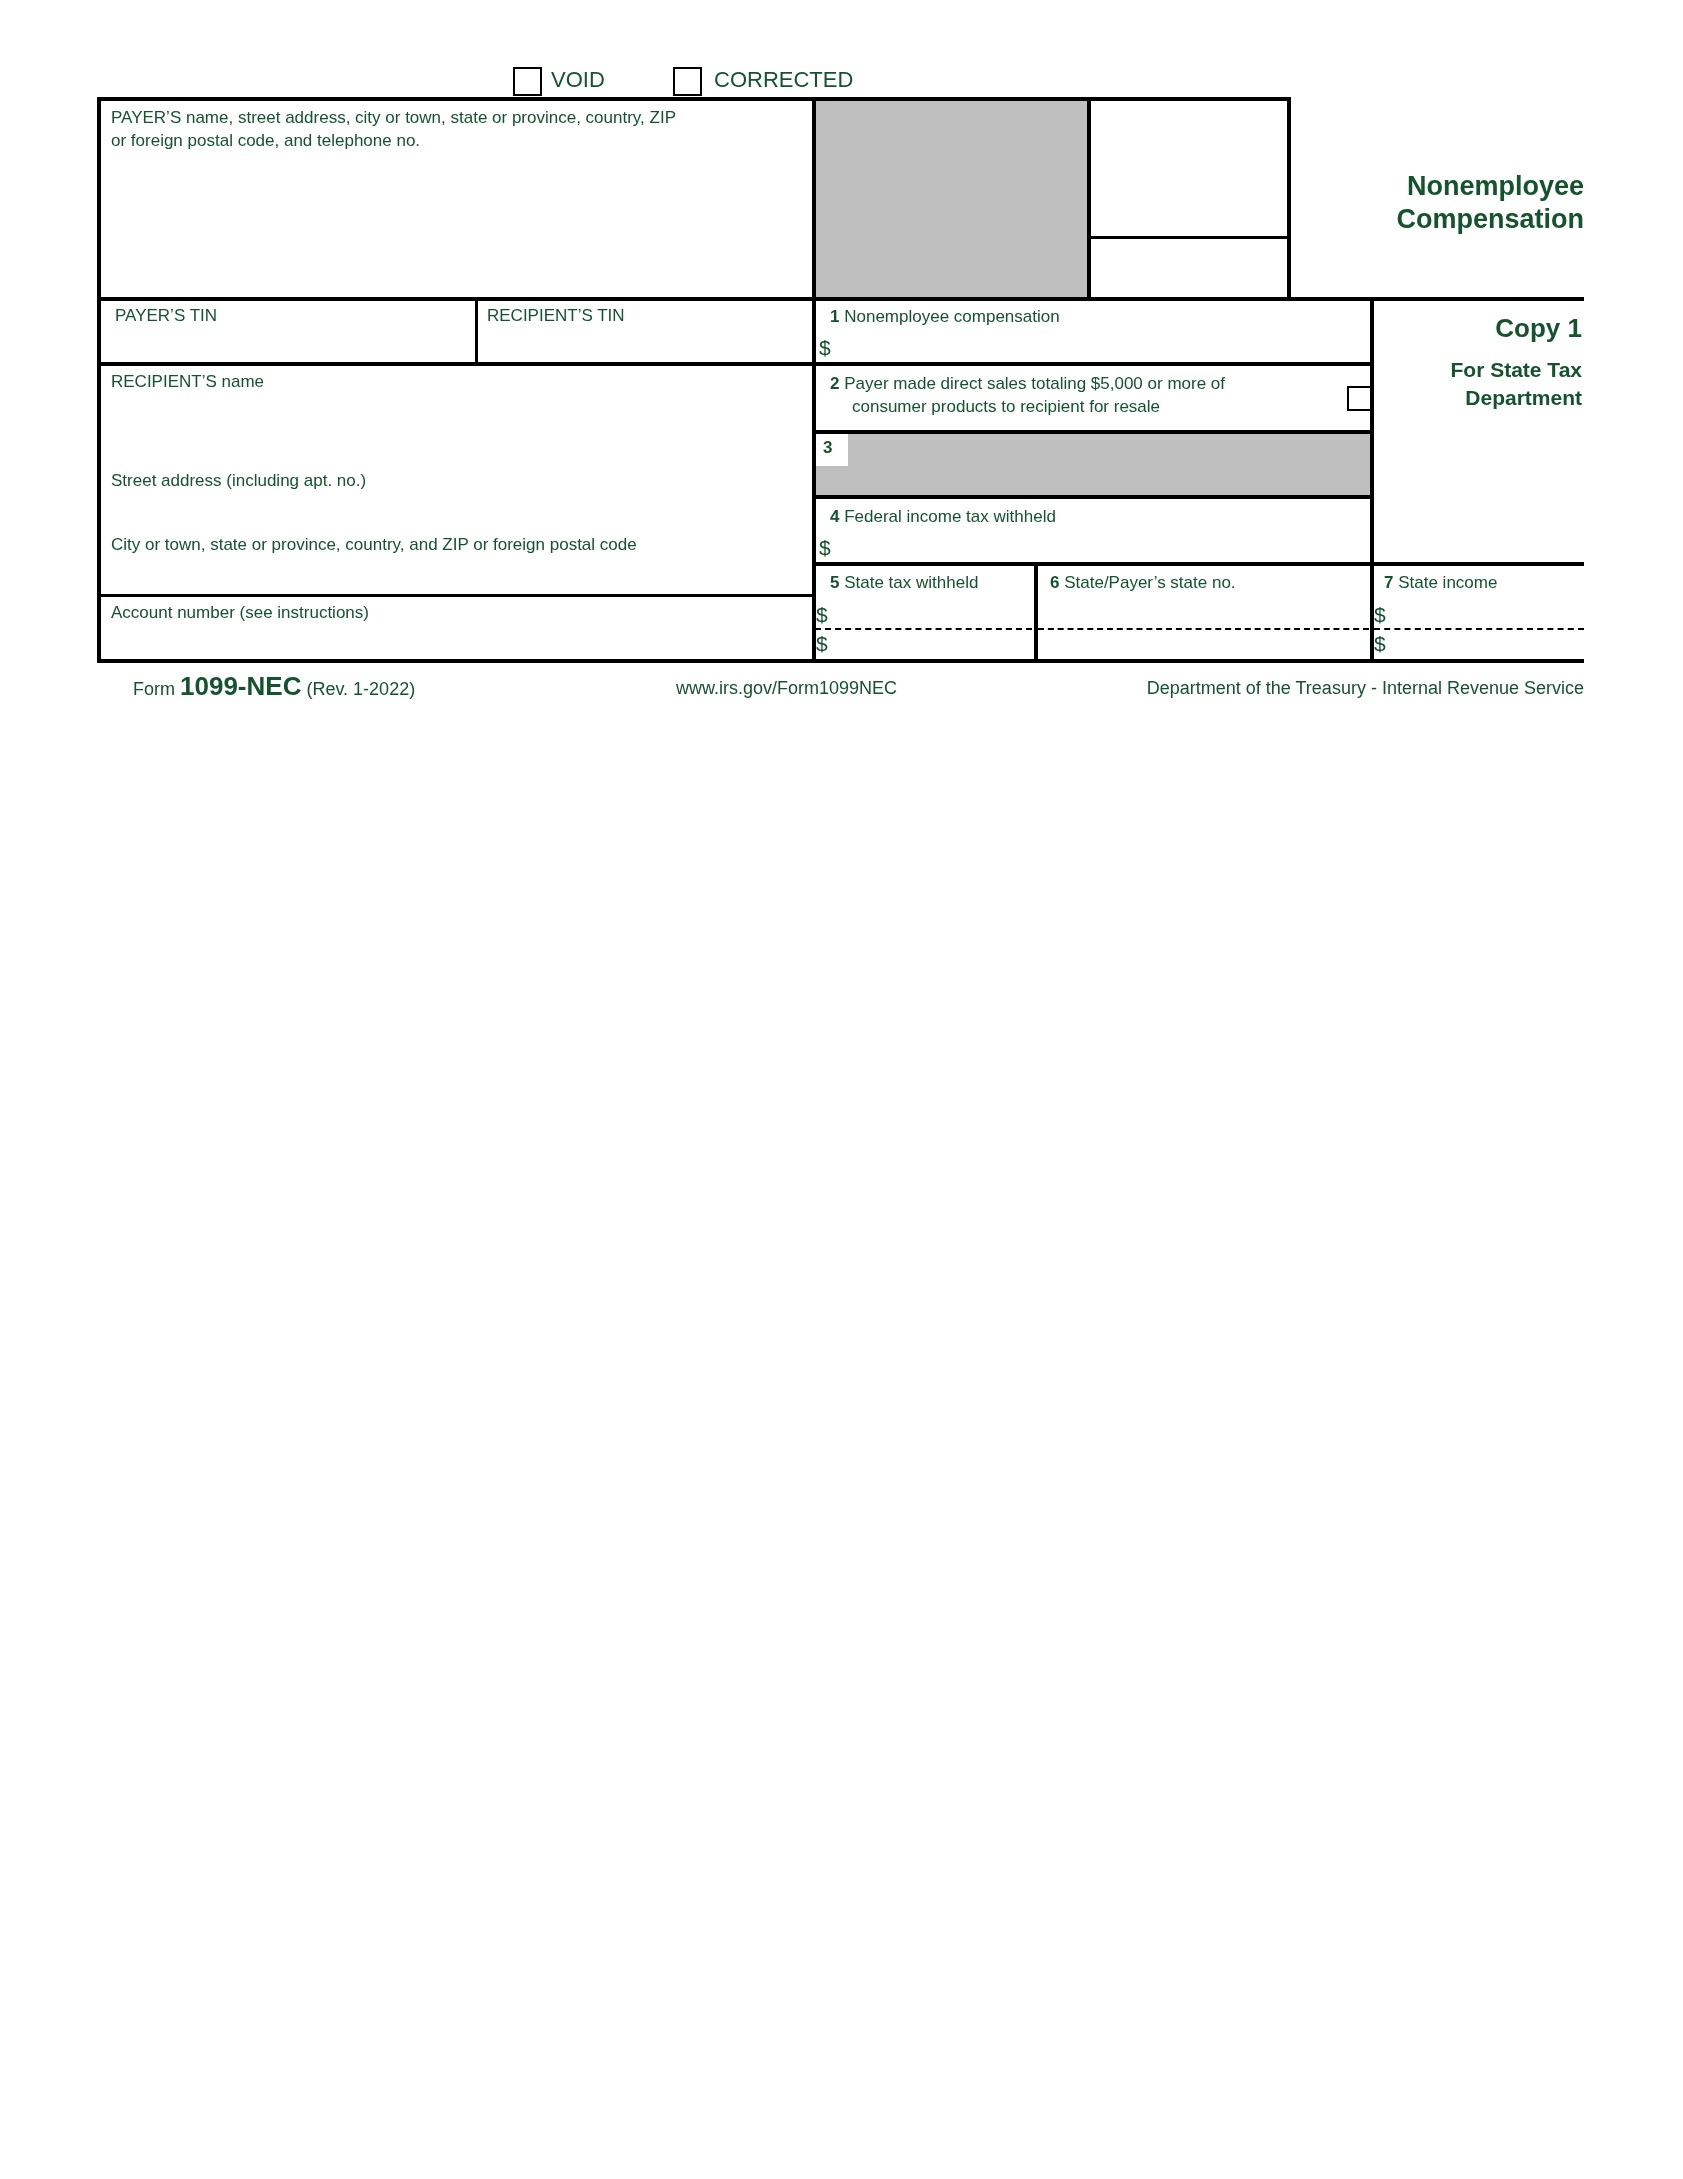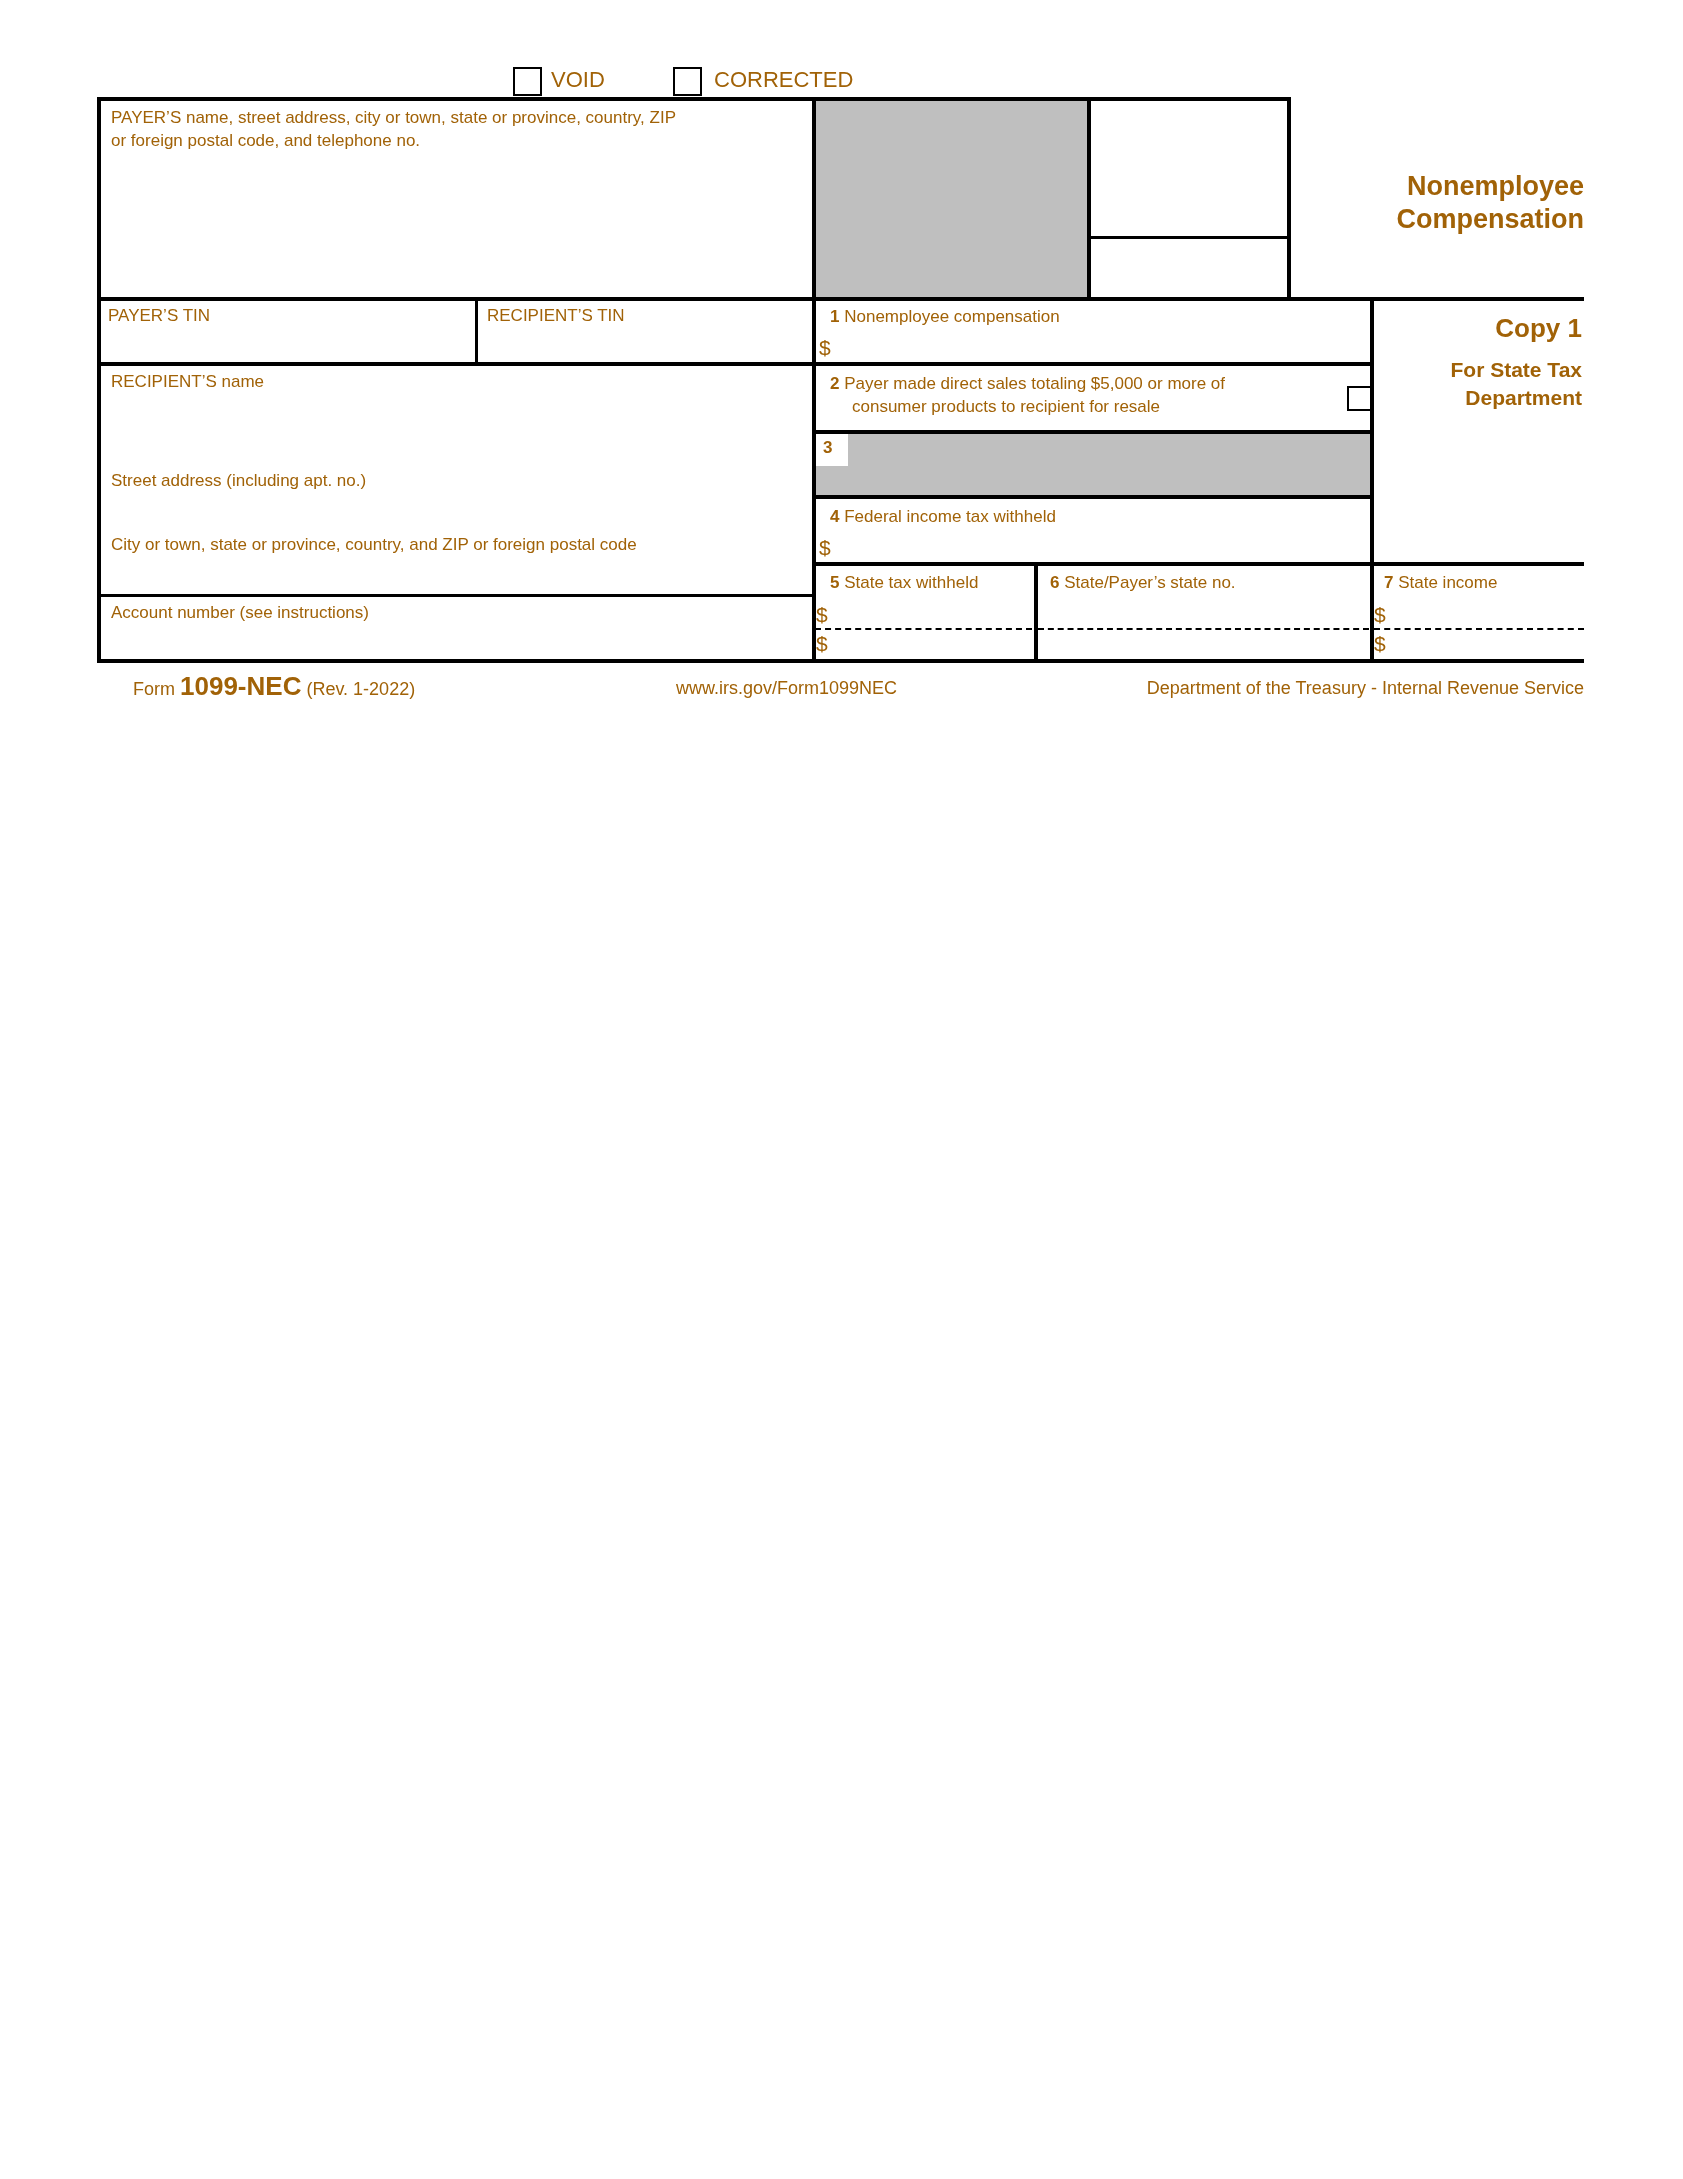--- a/index.html
+++ b/index.html
@@ -1,18 +1,18 @@
 <!DOCTYPE html>
 <html><head>
 <meta charset="utf-8">
 <style>
   html,body{margin:0;padding:0;background:#ffffff;}
   .page{
     position:relative;width:1683px;height:2179px;background:#ffffff;
-    font-family:"Liberation Sans", sans-serif;color:#a16207;overflow:hidden;
+    font-family:"Liberation Sans", sans-serif;color:#14532d;overflow:hidden;
     -webkit-font-smoothing:antialiased;
   }
   .hline,.vline{position:absolute;background:#000;}
   .hline{height:4px;}
   .vline{width:4px;}
   .hline.thin{height:3px;}
   .vline.thin{width:3px;}
   .dash{position:absolute;border-top:2px dashed #000;height:0;}
   .lbl{position:absolute;font-size:17px;line-height:22px;white-space:nowrap;}
   .num{font-weight:bold;}
@@ -81,21 +81,21 @@
     <div>Nonemployee</div>
     <div>Compensation</div>
   </div>
   <div class="copy1" style="right:101px;top:313px;">Copy 1</div>
   <div class="copyfor" style="right:101px;top:356px;">
     <div>For State Tax</div>
     <div>Department</div>
   </div>
 
   <div class="field" style="left:101px;top:301px;width:374px;height:61px;">
-    <div class="lbl" style="left:7px;top:4px;">PAYER’S TIN</div>
+    <div class="lbl" style="left:14px;top:4px;">PAYER’S TIN</div>
   </div>
   <div class="field" style="left:479px;top:301px;width:333px;height:54px;">
     <div class="lbl" style="left:8px;top:4px;">RECIPIENT’S TIN</div>
   </div>
 
   <div class="field" style="left:816px;top:301px;width:554px;height:61px;">
     <div class="lbl" style="left:14px;top:5px;">
       <span class="num">1</span>
       <span>Nonemployee compensation</span>
     </div>

